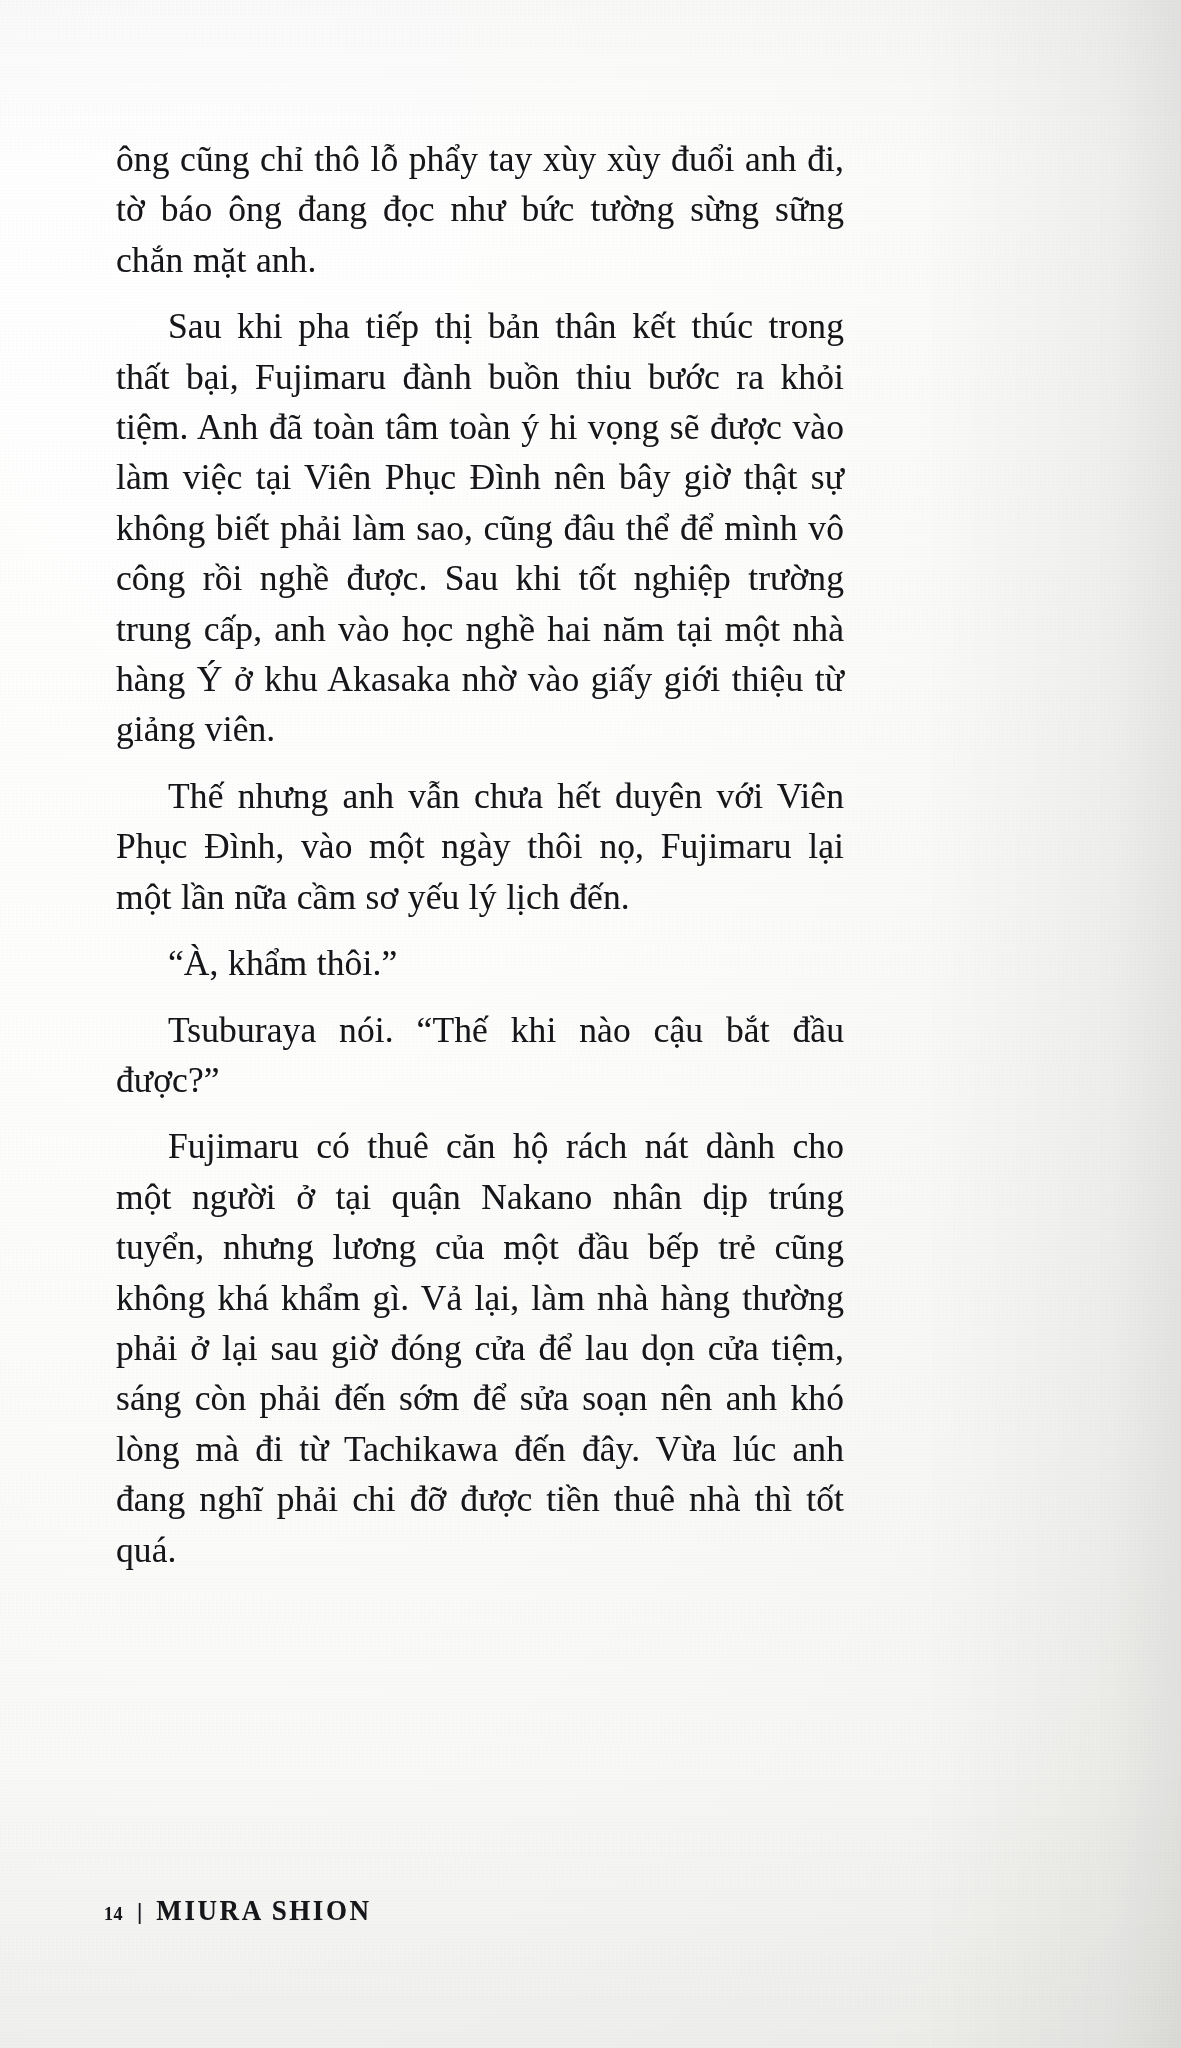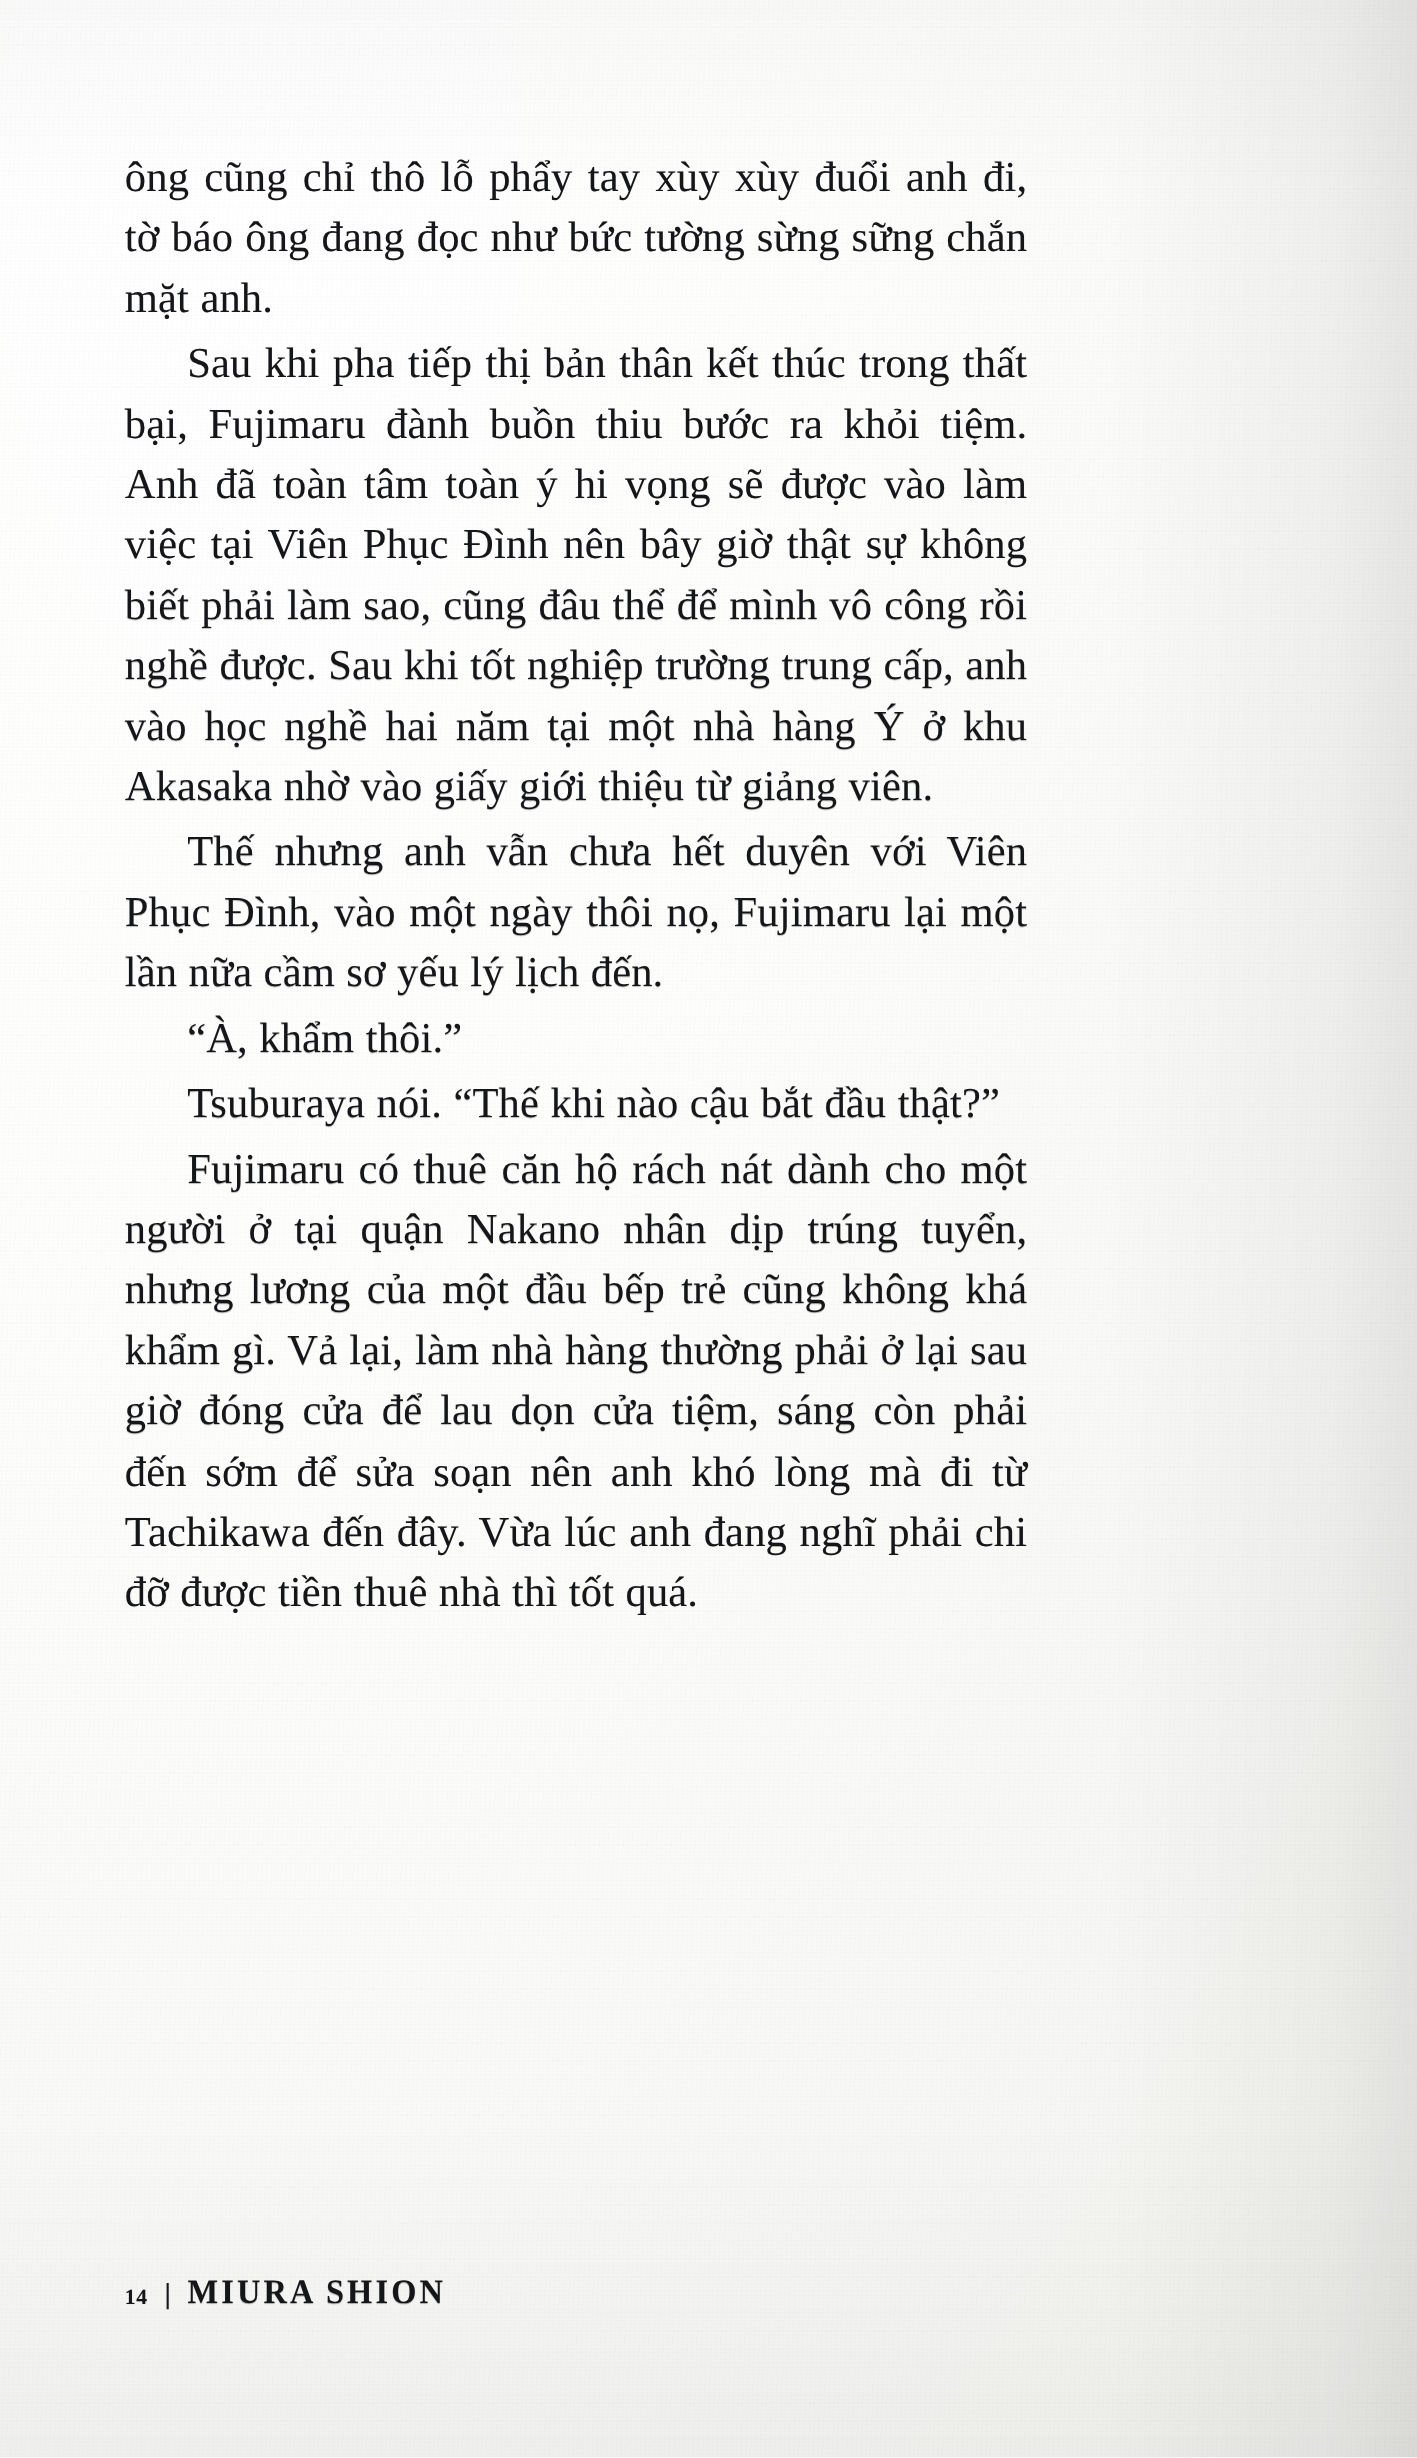--- a/index.html
+++ b/index.html
@@ -49,21 +49,21 @@
 
   .text-block {
     position: absolute;
     left: 100px;
     top: 118px;
     width: 760px;
     z-index: 3;
   }
 
   p.para {
-    margin: 4px;
+    margin: 16px;
     font-size: 35.5px;
     line-height: 50.4px;
     text-align: justify;
     text-justify: inter-word;
     letter-spacing: 0.1px;
     word-spacing: 0.5px;
     text-shadow: 0 0.4px 0.6px rgba(0,0,0,0.26);
   }
 
   p.para.indent {
@@ -118,21 +118,21 @@
   <div class="text-block">
 
     <p class="para">ông cũng chỉ thô lỗ phẩy tay xùy xùy đuổi anh đi, tờ báo ông đang đọc như bức tường sừng sững chắn mặt anh.</p>
 
     <p class="para indent">Sau khi pha tiếp thị bản thân kết thúc trong thất bại, Fujimaru đành buồn thiu bước ra khỏi tiệm. Anh đã toàn tâm toàn ý hi vọng sẽ được vào làm việc tại Viên Phục Đình nên bây giờ thật sự không biết phải làm sao, cũng đâu thể để mình vô công rồi nghề được. Sau khi tốt nghiệp trường trung cấp, anh vào học nghề hai năm tại một nhà hàng Ý ở khu Akasaka nhờ vào giấy giới thiệu từ giảng viên.</p>
 
     <p class="para indent">Thế nhưng anh vẫn chưa hết duyên với Viên Phục Đình, vào một ngày thôi nọ, Fujimaru lại một lần nữa cầm sơ yếu lý lịch đến.</p>
 
     <p class="para indent">“À, khẩm thôi.”</p>
 
-    <p class="para indent">Tsuburaya nói. “Thế khi nào cậu bắt đầu thật?”</p>
+    <p class="para indent">Tsuburaya nói. “Thế khi nào cậu bắt đầu được?”</p>
 
 
     <p class="para indent">Fujimaru có thuê căn hộ rách nát dành cho một người ở tại quận Nakano nhân dịp trúng tuyển, nhưng lương của một đầu bếp trẻ cũng không khá khẩm gì. Vả lại, làm nhà hàng thường phải ở lại sau giờ đóng cửa để lau dọn cửa tiệm, sáng còn phải đến sớm để sửa soạn nên anh khó lòng mà đi từ Tachikawa đến đây. Vừa lúc anh đang nghĩ phải chi đỡ được tiền thuê nhà thì tốt quá.</p>
 
   </div>
 
   <div class="footer">
     <span class="pg-num">14</span>
     <span class="sep">|</span>
     <span class="author">MIURA SHION</span>

